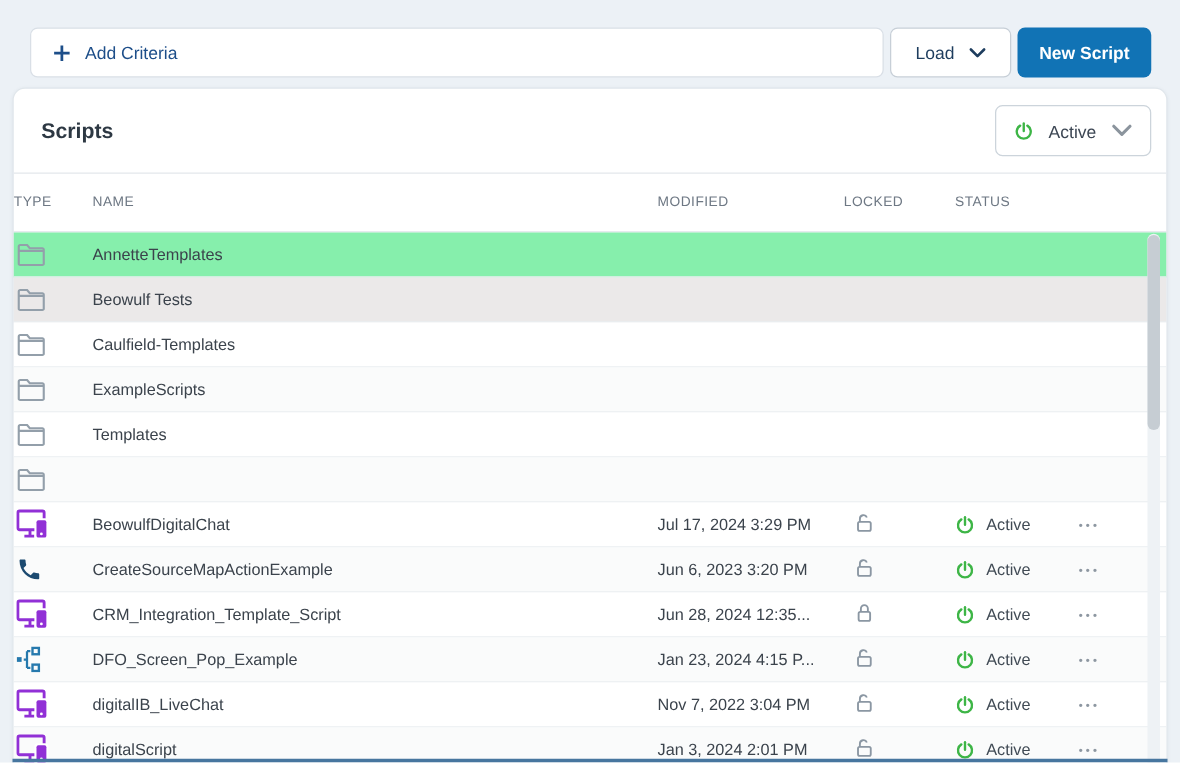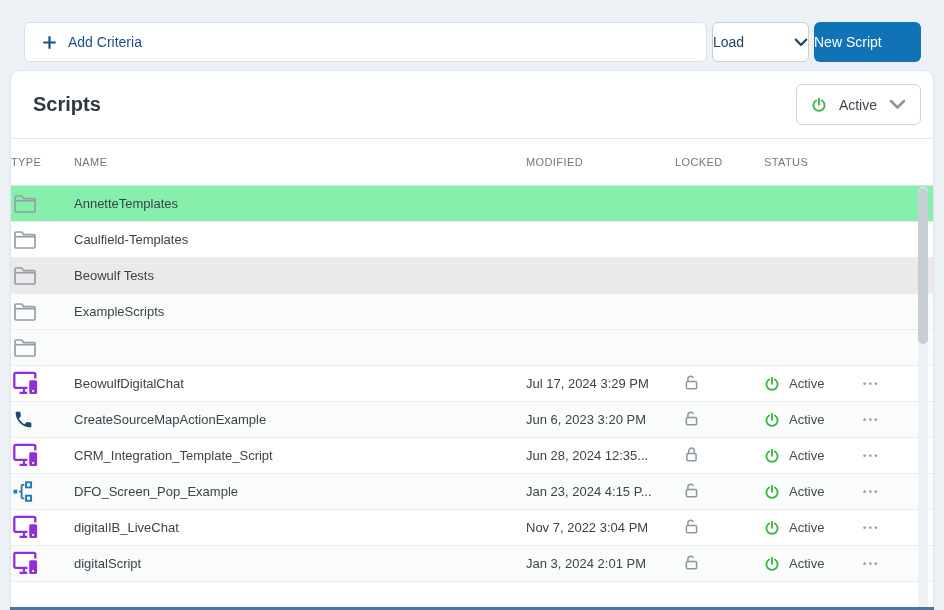--- a/index.html
+++ b/index.html
@@ -4,34 +4,34 @@
 <style>
   * { margin:0; padding:0; box-sizing:border-box; }
   body { font-family:"Liberation Sans", sans-serif; }
   .page { position:relative; width:944px; height:610px; background:#ecf1f6; overflow:hidden; }
 
   
   .toolbar { position:absolute; top:22px; left:24px; right:23px; height:40px; display:flex; gap:5px; }
   .criteria-bar { flex:1; background:#fff; border:1px solid #d9dfe6; border-radius:6px;
     display:flex; align-items:center; padding:12px 17px; gap:11px; cursor:pointer; }
   .criteria-label { color:#1d4e89; font-size:14px; }
-  .btn { display:flex; align-items:center; justify-content:space-between; border-radius:6px; cursor:pointer; }
+  .btn { display:flex; align-items:center; justify-content:center; border-radius:6px; cursor:pointer; }
   .load-btn { width:97px; background:#fff; border:1px solid #c7cfd7; gap:11px;
     color:#1e3d5e; font-size:14px; }
   .load-btn .chev { color:#1e3d5e; }
   .new-script-btn { width:107px; background:#1173b5; border:none; color:#fff;
-    font-size:14px; font-weight:400; }
+    font-size:14px; font-weight:700; }
 
   
   .panel { position:absolute; top:70px; left:10px; right:10px; height:560px;
     background:#fff; border:1px solid #e0e6eb; border-radius:10px 10px 0 0;
     box-shadow:0 1px 3px rgba(40,60,80,.05); }
   .panel-header { height:68px; display:flex; align-items:center; justify-content:space-between;
     padding:0 12px 0 22px; border-bottom:1px solid #e3e8ec; }
-  .panel-title { font-size:20px; font-weight:700; color:#2d3843; }
+  .panel-title { font-size:17px; font-weight:700; color:#2d3843; }
   .filter-btn { height:41px; min-width:122px; background:#fff; border:1px solid #ccd4db;
     border-radius:6px; gap:12px; font-size:14px; color:#3c4653; padding:0 14px; }
   .filter-btn .chev { color:#8b949d; }
 
   
   .thead, .row { display:grid; grid-template-columns:63px 452px 149px 89px 95px 1fr;
     align-items:center; }
   .thead { height:47px; border-bottom:1px solid #dfe4e9; color:#6e7884; font-size:11px;
     letter-spacing:.4px; }
   .row { height:36px; border-bottom:1px solid #eaeef1; font-size:13px; color:#3b434c;
@@ -115,58 +115,72 @@
     <path d="M2 4.1 a1.1 1.1 0 0 1 1.1-1.1 h5.6 l2.1 2.6 h10.1 a1.1 1.1 0 0 1 1.1 1.1 v11.2 a1.1 1.1 0 0 1-1.1 1.1 H3.1 A1.1 1.1 0 0 1 2 17.9 Z" fill="none" stroke="#939faa" stroke-width="1.7"></path>
     <path d="M2 7.7 h20" fill="none" stroke="#939faa" stroke-width="1.7"></path>
   </svg>
             </span>
           </div>
     <div class="cell name">AnnetteTemplates</div>
     <div class="cell modified"></div>
     <div class="cell locked"><span class="lock-slot"></span></div>
 
   </div>
+        <div class="row bg-second">
+    <div class="cell type">
+            <span class="icon-slot">
+              <svg width="24" height="21" viewBox="0 0 24 21">
+    <path d="M2 4.1 a1.1 1.1 0 0 1 1.1-1.1 h5.6 l2.1 2.6 h10.1 a1.1 1.1 0 0 1 1.1 1.1 v11.2 a1.1 1.1 0 0 1-1.1 1.1 H3.1 A1.1 1.1 0 0 1 2 17.9 Z" fill="none" stroke="#939faa" stroke-width="1.7"></path>
+    <path d="M2 7.7 h20" fill="none" stroke="#939faa" stroke-width="1.7"></path>
+  </svg>
+            </span>
+          </div>
+    <div class="cell name">Beowulf Tests</div>
+    <div class="cell modified"></div>
+    <div class="cell locked"><span class="lock-slot"></span></div>
+
+  </div>
         <div class="row">
     <div class="cell type">
             <span class="icon-slot">
               <svg width="24" height="21" viewBox="0 0 24 21">
     <path d="M2 4.1 a1.1 1.1 0 0 1 1.1-1.1 h5.6 l2.1 2.6 h10.1 a1.1 1.1 0 0 1 1.1 1.1 v11.2 a1.1 1.1 0 0 1-1.1 1.1 H3.1 A1.1 1.1 0 0 1 2 17.9 Z" fill="none" stroke="#939faa" stroke-width="1.7"></path>
     <path d="M2 7.7 h20" fill="none" stroke="#939faa" stroke-width="1.7"></path>
   </svg>
             </span>
           </div>
     <div class="cell name">Caulfield-Templates</div>
     <div class="cell modified"></div>
     <div class="cell locked"><span class="lock-slot"></span></div>
 
   </div>
-        <div class="row bg-second">
-    <div class="cell type">
-            <span class="icon-slot">
-              <svg width="24" height="21" viewBox="0 0 24 21">
-    <path d="M2 4.1 a1.1 1.1 0 0 1 1.1-1.1 h5.6 l2.1 2.6 h10.1 a1.1 1.1 0 0 1 1.1 1.1 v11.2 a1.1 1.1 0 0 1-1.1 1.1 H3.1 A1.1 1.1 0 0 1 2 17.9 Z" fill="none" stroke="#939faa" stroke-width="1.7"></path>
-    <path d="M2 7.7 h20" fill="none" stroke="#939faa" stroke-width="1.7"></path>
-  </svg>
-            </span>
-          </div>
-    <div class="cell name">Beowulf Tests</div>
-    <div class="cell modified"></div>
-    <div class="cell locked"><span class="lock-slot"></span></div>
-
-  </div>
         <div class="row bg-stripe">
     <div class="cell type">
             <span class="icon-slot">
               <svg width="24" height="21" viewBox="0 0 24 21">
     <path d="M2 4.1 a1.1 1.1 0 0 1 1.1-1.1 h5.6 l2.1 2.6 h10.1 a1.1 1.1 0 0 1 1.1 1.1 v11.2 a1.1 1.1 0 0 1-1.1 1.1 H3.1 A1.1 1.1 0 0 1 2 17.9 Z" fill="none" stroke="#939faa" stroke-width="1.7"></path>
     <path d="M2 7.7 h20" fill="none" stroke="#939faa" stroke-width="1.7"></path>
   </svg>
             </span>
           </div>
     <div class="cell name">ExampleScripts</div>
+    <div class="cell modified"></div>
+    <div class="cell locked"><span class="lock-slot"></span></div>
+
+  </div>
+        <div class="row">
+    <div class="cell type">
+            <span class="icon-slot">
+              <svg width="24" height="21" viewBox="0 0 24 21">
+    <path d="M2 4.1 a1.1 1.1 0 0 1 1.1-1.1 h5.6 l2.1 2.6 h10.1 a1.1 1.1 0 0 1 1.1 1.1 v11.2 a1.1 1.1 0 0 1-1.1 1.1 H3.1 A1.1 1.1 0 0 1 2 17.9 Z" fill="none" stroke="#939faa" stroke-width="1.7"></path>
+    <path d="M2 7.7 h20" fill="none" stroke="#939faa" stroke-width="1.7"></path>
+  </svg>
+            </span>
+          </div>
+    <div class="cell name">Templates</div>
     <div class="cell modified"></div>
     <div class="cell locked"><span class="lock-slot"></span></div>
 
   </div>
         <div class="row bg-stripe">
     <div class="cell type">
             <span class="icon-slot">
               <svg width="24" height="21" viewBox="0 0 24 21">
     <path d="M2 4.1 a1.1 1.1 0 0 1 1.1-1.1 h5.6 l2.1 2.6 h10.1 a1.1 1.1 0 0 1 1.1 1.1 v11.2 a1.1 1.1 0 0 1-1.1 1.1 H3.1 A1.1 1.1 0 0 1 2 17.9 Z" fill="none" stroke="#939faa" stroke-width="1.7"></path>
     <path d="M2 7.7 h20" fill="none" stroke="#939faa" stroke-width="1.7"></path>

